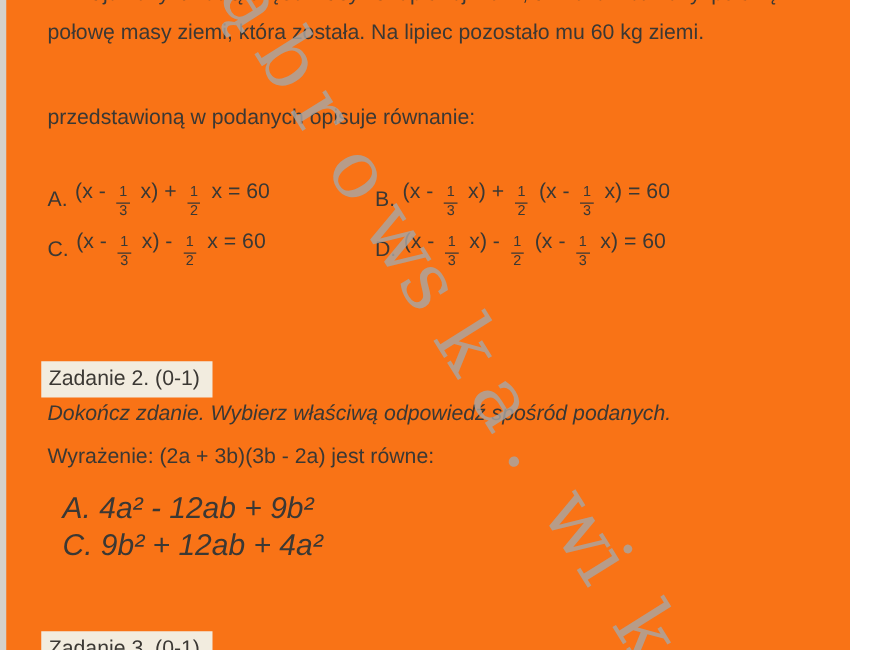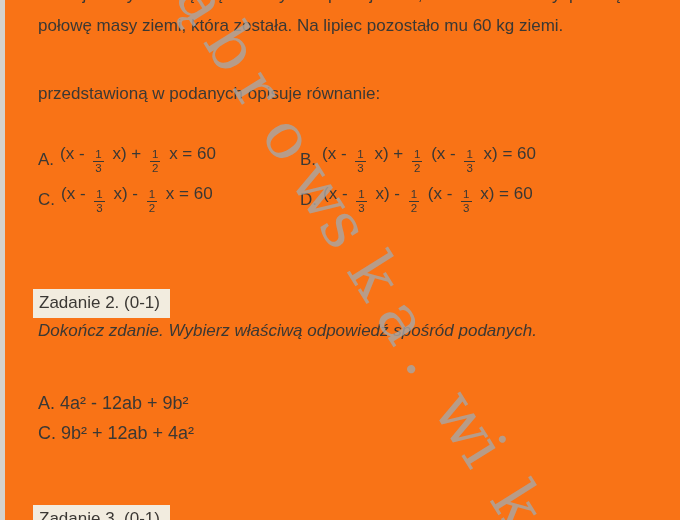--- a/index.html
+++ b/index.html
@@ -24,21 +24,21 @@
   .frac{display:inline-flex;flex-direction:column;align-items:center;
         font-size:11.5px;line-height:1.15;margin:0 4px;transform:translateY(-1px);}
   .frac .num{border-bottom:1.3px solid #3b3834;padding:0 2px;}
   .frac .den{padding:0 2px;}
 
   .task-header{
     position:absolute;left:33px;display:inline-block;
     background:#f2ecdf;color:#3b3834;
     font-size:17px;padding:4px 10px 5px 6px;white-space:nowrap;
   }
-  .algebra-row{position:absolute;left:38px;display:flex;font-size:18px;white-space:nowrap;}
+  .algebra-row{position:absolute;left:50px;display:flex;font-size:24px;white-space:nowrap;font-style:italic;}
   .algebra-row .col1{width:262px;}
 
   .watermark-svg{position:absolute;left:0;top:0;z-index:10;pointer-events:none;}
 </style>
 </head>
 <body>
 
 <div class="stage">
 
   <div class="edge-strip left"></div>
@@ -102,20 +102,21 @@
             <span class="num">1</span>
             <span class="den">3</span>
           </span><span> x) = 60</span></span>
     </div>
   </div>
 
   <div class="task-header" style="top:289px;">Zadanie 2. (0-1)</div>
 
   <div class="textline" style="top:320px;font-style:italic;">Dokończ zdanie. Wybierz właściwą odpowiedź spośród podanych.</div>
 
+  <div class="textline" style="top:354px;">Wyrażenie: (2a + 3b)(3b - 2a) jest równe:</div>
 
   <div class="algebra-row" style="top:393px;">
     <div class="col1">
       <span>A.</span>
       <span> </span>
       <span>4a² - 12ab + 9b²</span>
     </div>
   </div>
 
   <div class="algebra-row" style="top:423px;">

